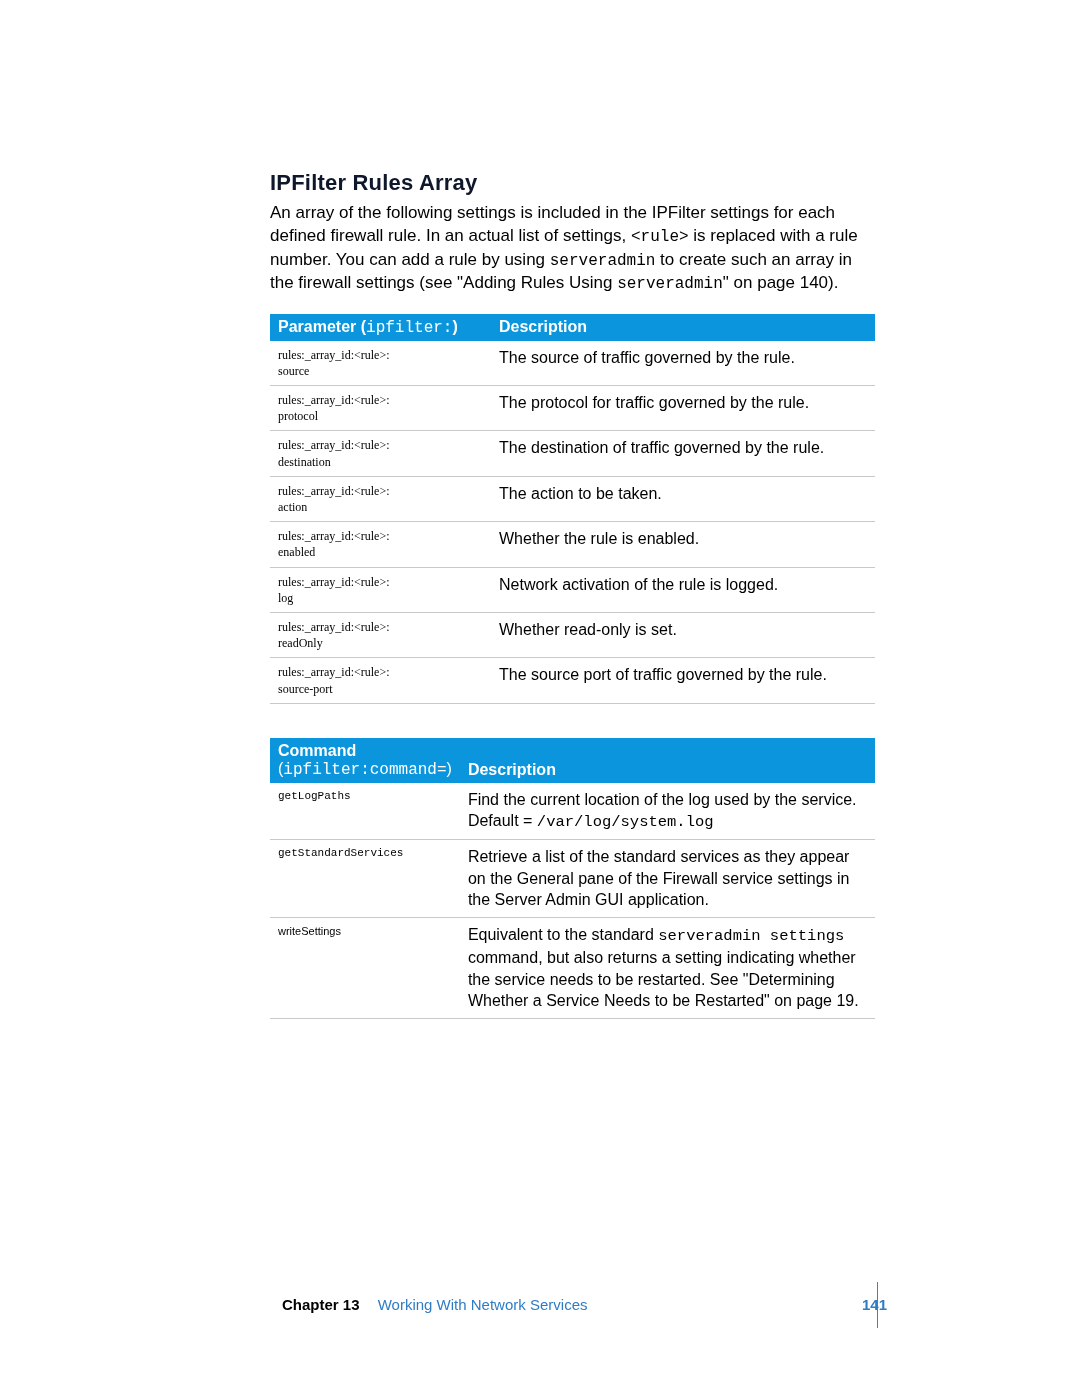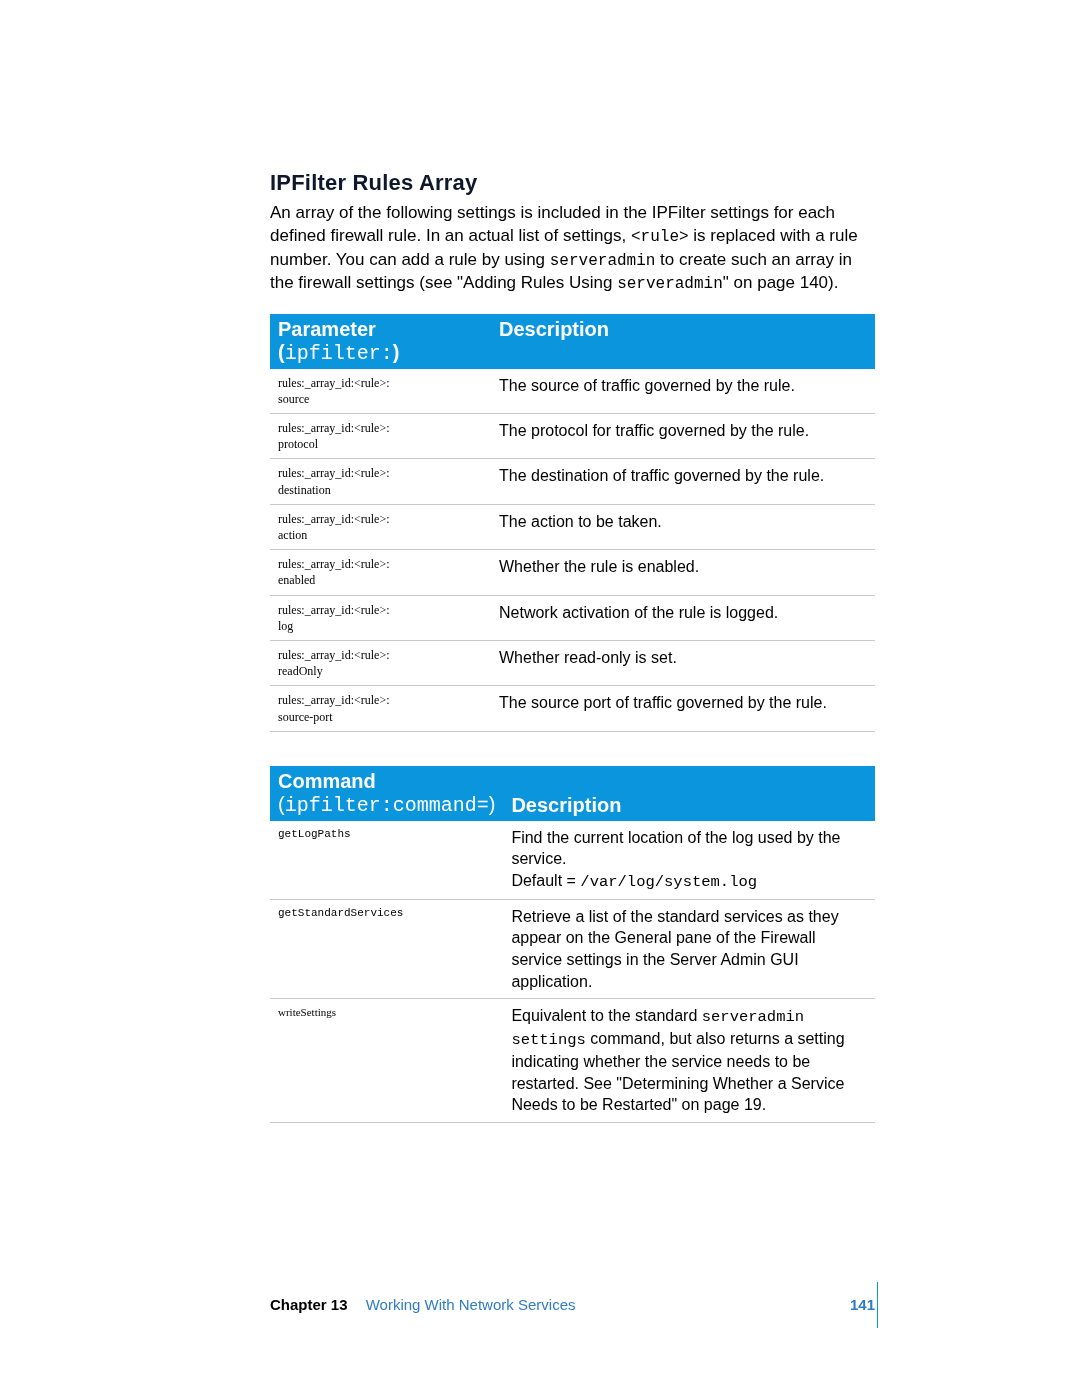--- a/index.html
+++ b/index.html
@@ -46,21 +46,21 @@
     border-collapse: collapse;
     font-size: 16px;
     margin-bottom: 34px;
   }
   table th {
     background: #0a95dd;
     color: #fff;
     font-weight: 600;
     text-align: left;
     padding: 4px 8px;
-    font-size: 20px;
+    font-size: 16px;
     vertical-align: top;
     margin-left: 44px;
   }
   table th .mono-h {
     font-family: "Courier New", Courier, monospace;
     font-weight: 400;
   }
   table td {
     padding: 6px 8px;
     border-bottom: 1px solid #c9c9c9;
@@ -77,21 +77,21 @@
     font-size: 16px;
   }
   table tr.last td {
     border-bottom: 1px solid #c9c9c9;
   }
   .col1w { width: 205px; }
   .col1w-b { width: 160px; }
 
   .footer {
     position: absolute;
-    left: 270px;
+    left: 282px;
     top: 1296px;
     width: 605px;
     font-size: 15px;
   }
   .footer .chap {
     font-weight: 700;
     color: #000;
   }
   .footer .title {
     color: #2f7cc6;
@@ -112,21 +112,21 @@
     height: 46px;
     background: #0a95dd;
   }
   .cmd-table td.cmdcol {
     font-family: "Courier New", Courier, monospace;
     font-size: 11px;
     width: 160px;
     vertical-align: top;
   }
   .cmd-table td.cmdcol.plain {
-    font-family: Liberation Serif, serif;
+    font-family: Liberation Sans, sans-serif;
   }
   .desc .mono {
     font-size: 15.5px;
   }
   th .subline {
     display: block;
     font-weight: 400;
   }
 </style>
 </head>

